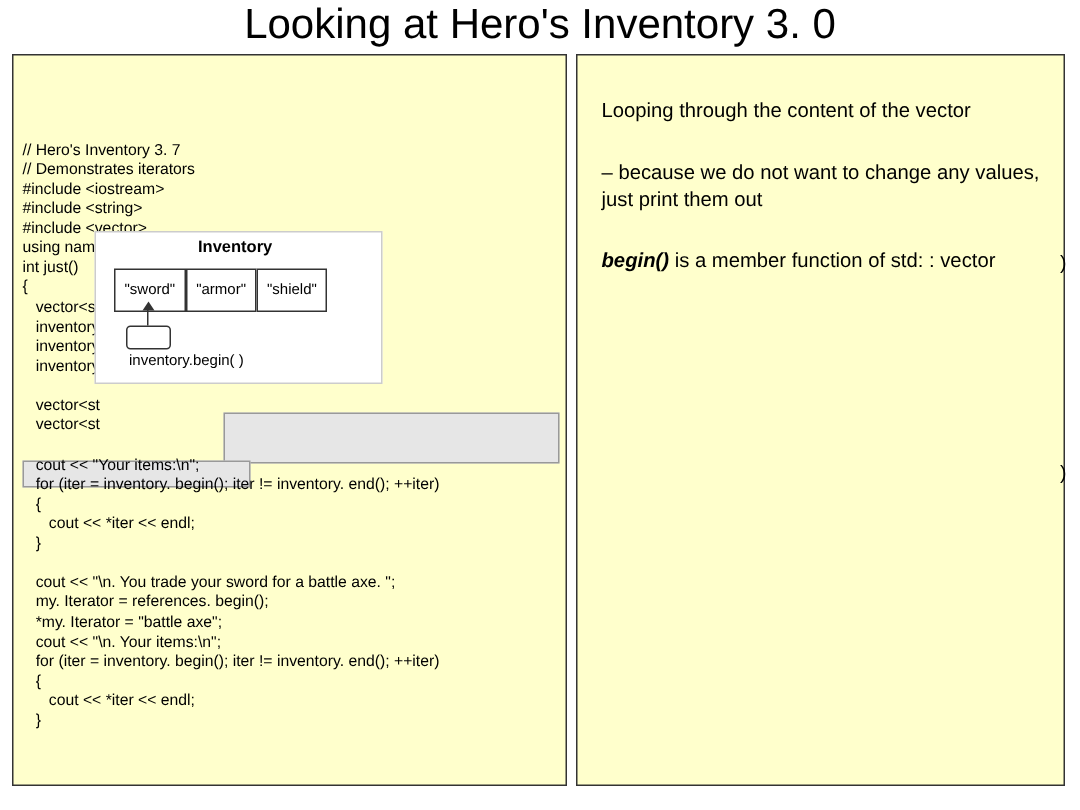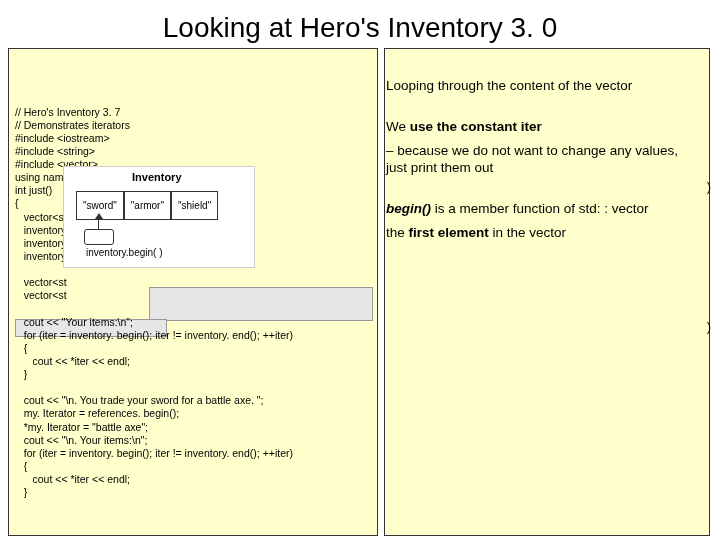--- a/index.html
+++ b/index.html
@@ -9,21 +9,21 @@
     height: 540px;
     background: #fff;
     font-family: Arial, sans-serif;
     overflow: hidden;
     position: relative;
   }
   .title {
     text-align: center;
     font-size: 28px;
     font-weight: normal;
-    padding: 12px 0 4px 0;
+    padding: 0 0 4px 0;
     font-family: Arial, sans-serif;
   }
   .slide-body {
     position: relative;
     margin: 0 8px;
     height: 490px;
   }
   .code-box {
     position: absolute;
     left: 0;
@@ -116,21 +116,21 @@
     position: absolute;
     left: 376px;
     top: 0;
     width: 326px;
     height: 488px;
     background: #ffffcc;
     border: 1px solid #333;
     font-family: Arial, sans-serif;
     font-size: 13.5px;
     line-height: 1.3;
-    padding: 28px 8px 8px 1px;
+    padding: 28px 8px 8px 16px;
     box-sizing: border-box;
   }
   .annot-box p { margin: 0 0 6px 0; }
   .stray-paren {
     position: absolute;
     right: -2px;
     font-size: 13px;
     color: #000;
     font-family: Arial;
   }
@@ -186,23 +186,21 @@
     </div>
     <div class="arrow-head"></div>
     <div class="arrow-line"></div>
     <div class="arrow-box"></div>
     <div class="diagram-caption">inventory.begin( )</div>
   </div>
 
   <div class="annot-box">
     <p>Looping through the content of the vector</p>
     <br>
-    <p><span>We </span><b>use the constant iter</b></p>
     <p>– because we do not want to change any values, just print them out</p>
     <br>
     <p><b><i>begin()</i></b><span> is a member function of std: : vector</span></p>
-    <p><span>the </span><b>first element</b><span> in the vector</span></p>
 
     <span class="stray-paren" style="top:130px;">)</span>
     <span class="stray-paren" style="top:270px;">)</span>
   </div>
 
 </div>
 
 </body></html>

